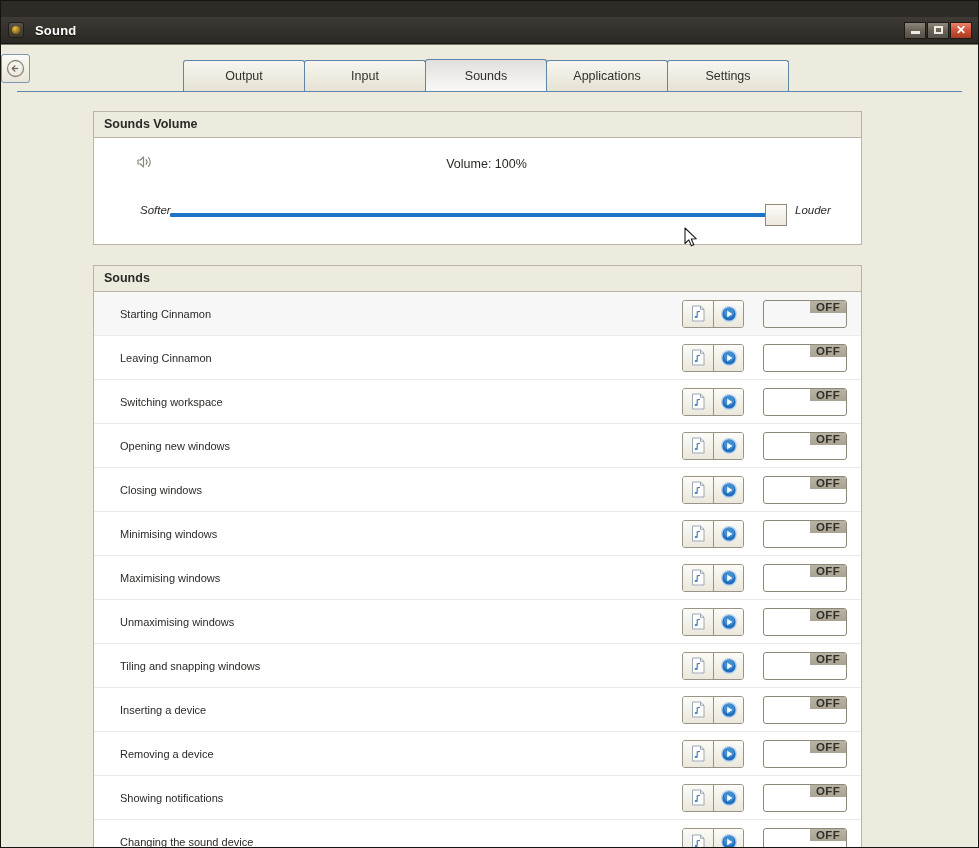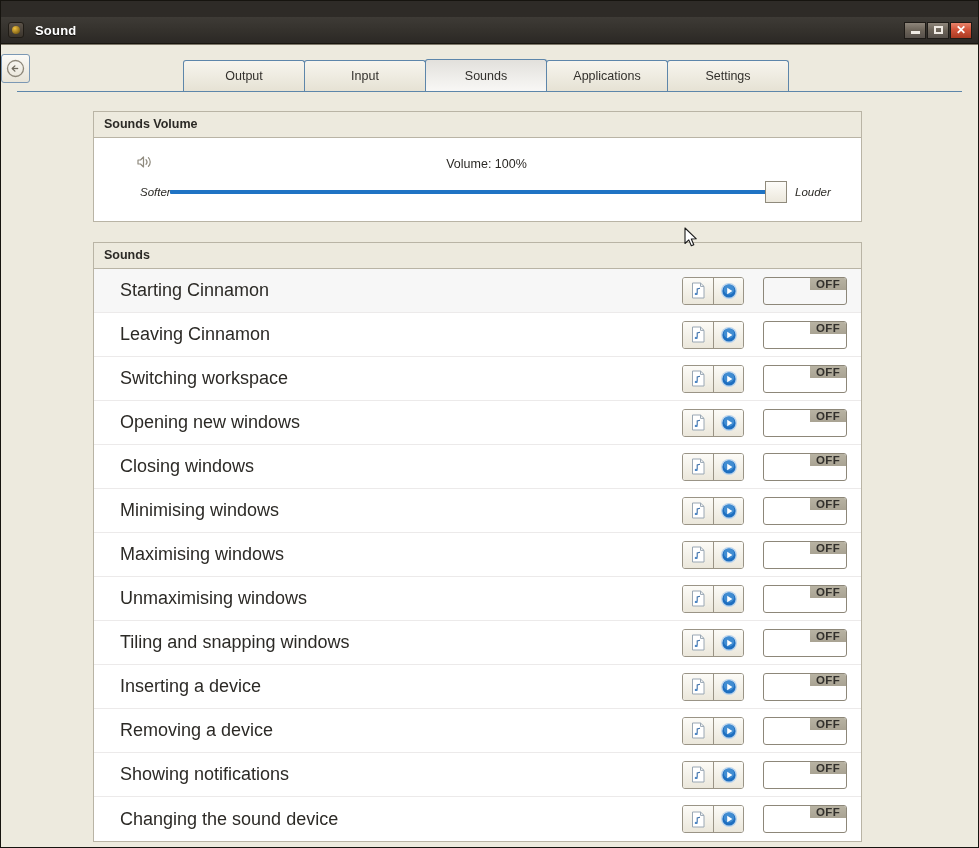--- a/index.html
+++ b/index.html
@@ -201,22 +201,22 @@
   .volume-label {
     position: absolute;
     left: 18px; right: 0;
     text-align: center;
     font-size: 12.5px;
     color: #2c2a26;
   }
 
   .slider-row {
     display: flex;
-    align-items: center;
-    margin-top: 0;
+    align-items: flex-start;
+    margin-top: 23px;
     padding: 0 2px;
   }
   .slider-side {
     font-size: 11.5px;
     font-style: italic;
     color: #2c2a26;
     flex: 0 0 auto;
   }
   .slider-side.left  { width: 62px; padding-left: 32px; }
   .slider-side.right { width: 62px; padding-left: 10px; }
@@ -252,21 +252,21 @@
     height: 44px;
     padding: 0 14px 0 26px;
     border-bottom: 1px solid #eceaea;
     background: #ffffff;
   }
   .sound-row:last-child { border-bottom: none; }
   .sound-row.hover { background: #f7f7f7; }
 
   .sound-name {
     flex: 1 1 auto;
-    font-size: 18px;
+    font-size: 11px;
     color: #2c2a26;
   }
 
   .btn-group {
     display: flex;
     border: 1px solid #9a9486;
     border-radius: 3px;
     overflow: hidden;
     margin-right: 19px;
     flex: 0 0 auto;

